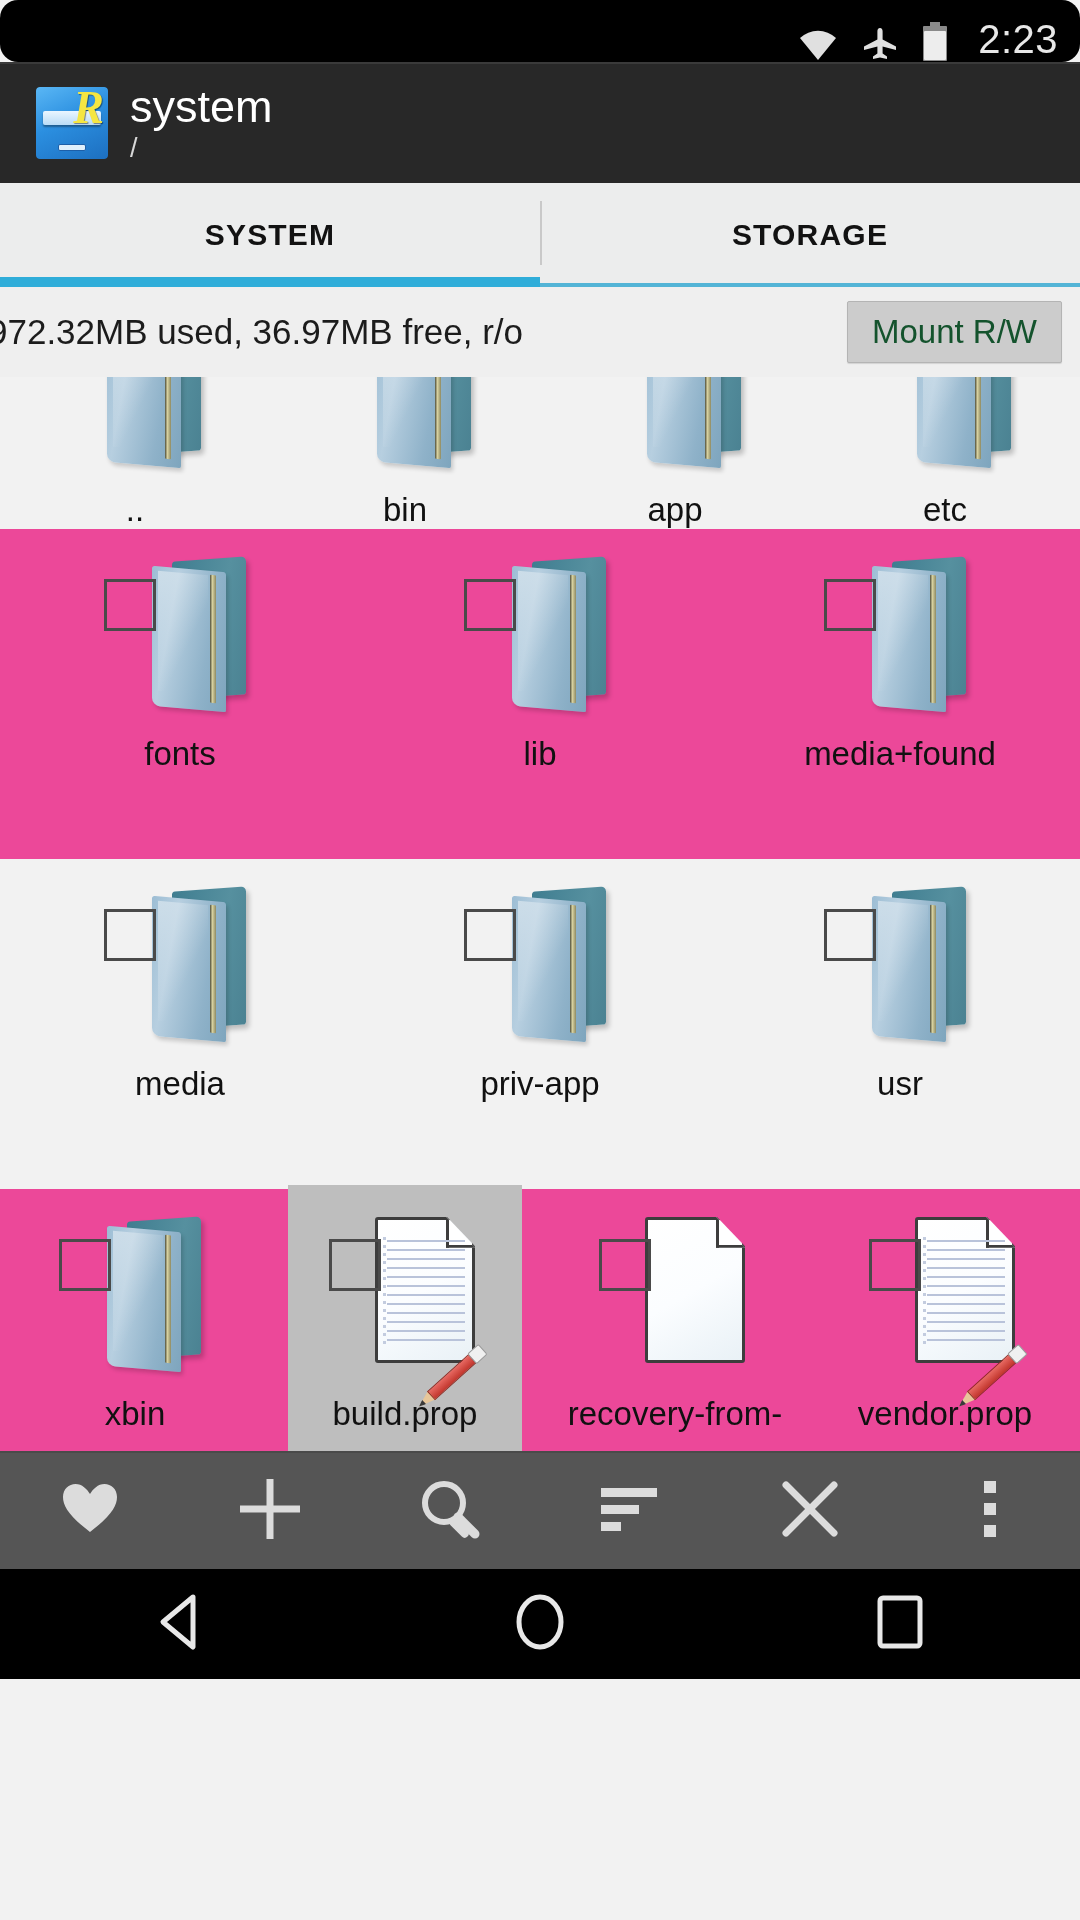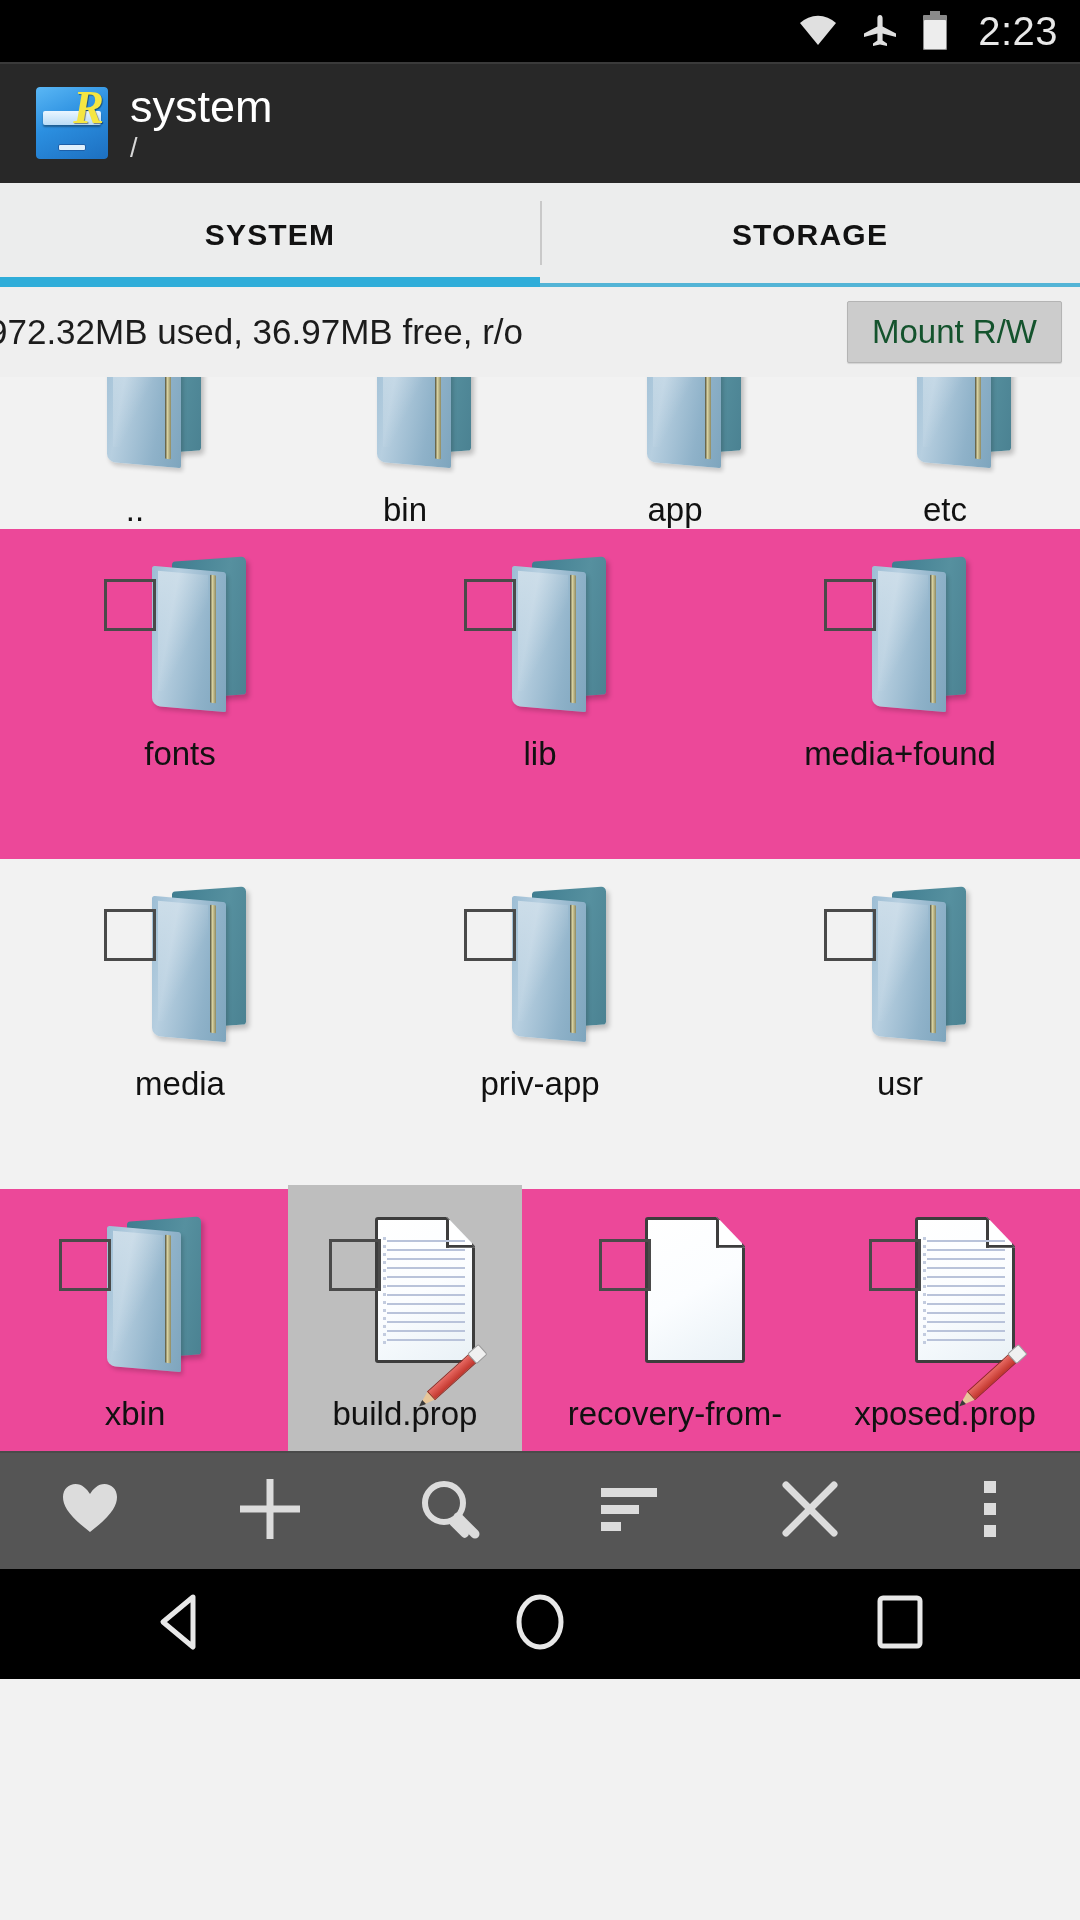--- a/index.html
+++ b/index.html
@@ -6,22 +6,22 @@
   html,body { width:1080px; height:1920px; }
   body {
     font-family:"Liberation Sans", sans-serif;
     background:#f2f2f2;
     overflow:hidden;
     position:relative;
   }
 
   
   .statusbar{
-    height:62px; background:#000; display:flex; align-items:center;
-    justify-content:flex-end; padding-right:22px; gap:24px;
+    height:62px; background:#000; display:flex; align-items:flex-end;
+    justify-content:flex-end; padding-right:22px; gap:24px;border-radius:18px;
   }
   .sb-icon{ display:flex; align-items:center; }
   .sb-time{
     color:#e8e8e8; font-size:40px; letter-spacing:0.5px;
     font-family:"Liberation Sans", sans-serif; margin-left:6px;
   }
 
   
   .appbar{
     height:121px; background:#282828; display:flex; align-items:center;
@@ -440,21 +440,21 @@
             <div class="margin-dots"></div>
             <div class="lines"></div>
             <div class="pencil">
               <div class="tip"></div>
               <div class="nib"></div>
               <div class="body"></div>
               <div class="eraser"></div>
             </div>
           </div>
         </div>
-        <div class="label">xposed.prop</div>
+        <div class="label">vendor.prop</div>
       </div>
     </div>
   </div>
 
 <div class="toolbar">
   <div class="tb-btn">
     <span>
       <svg width="58" height="54" viewBox="0 0 58 54">
         <path d="M29 50 C8 34 2 24 2 15 C2 7 8 2 14.5 2 C21 2 26 7 29 12 C32 7 37 2 43.5 2
                  C50 2 56 7 56 15 C56 24 50 34 29 50 Z" fill="#dcdcdc"></path>

